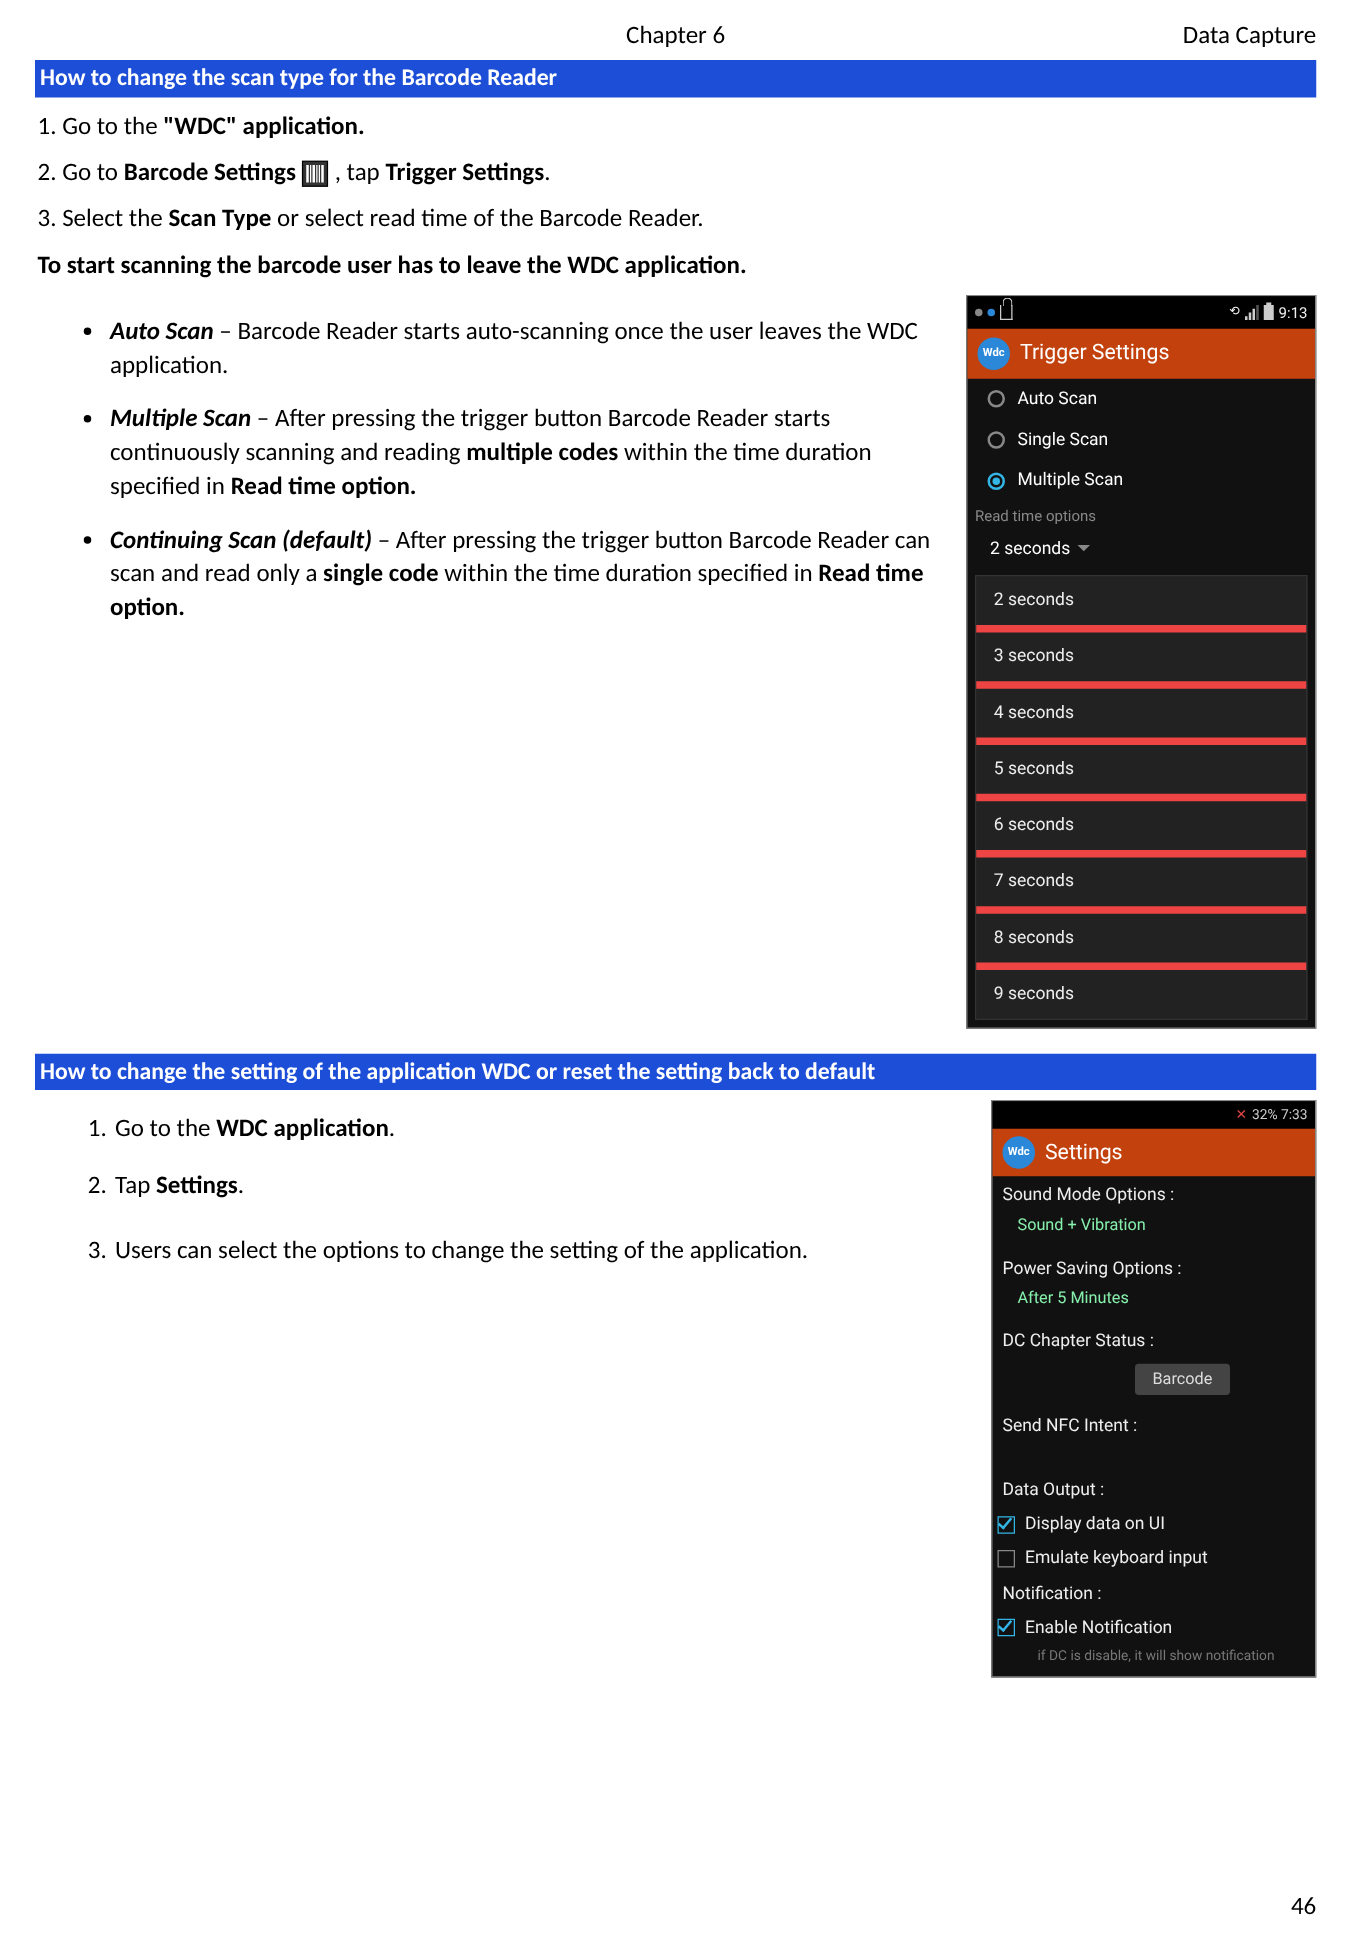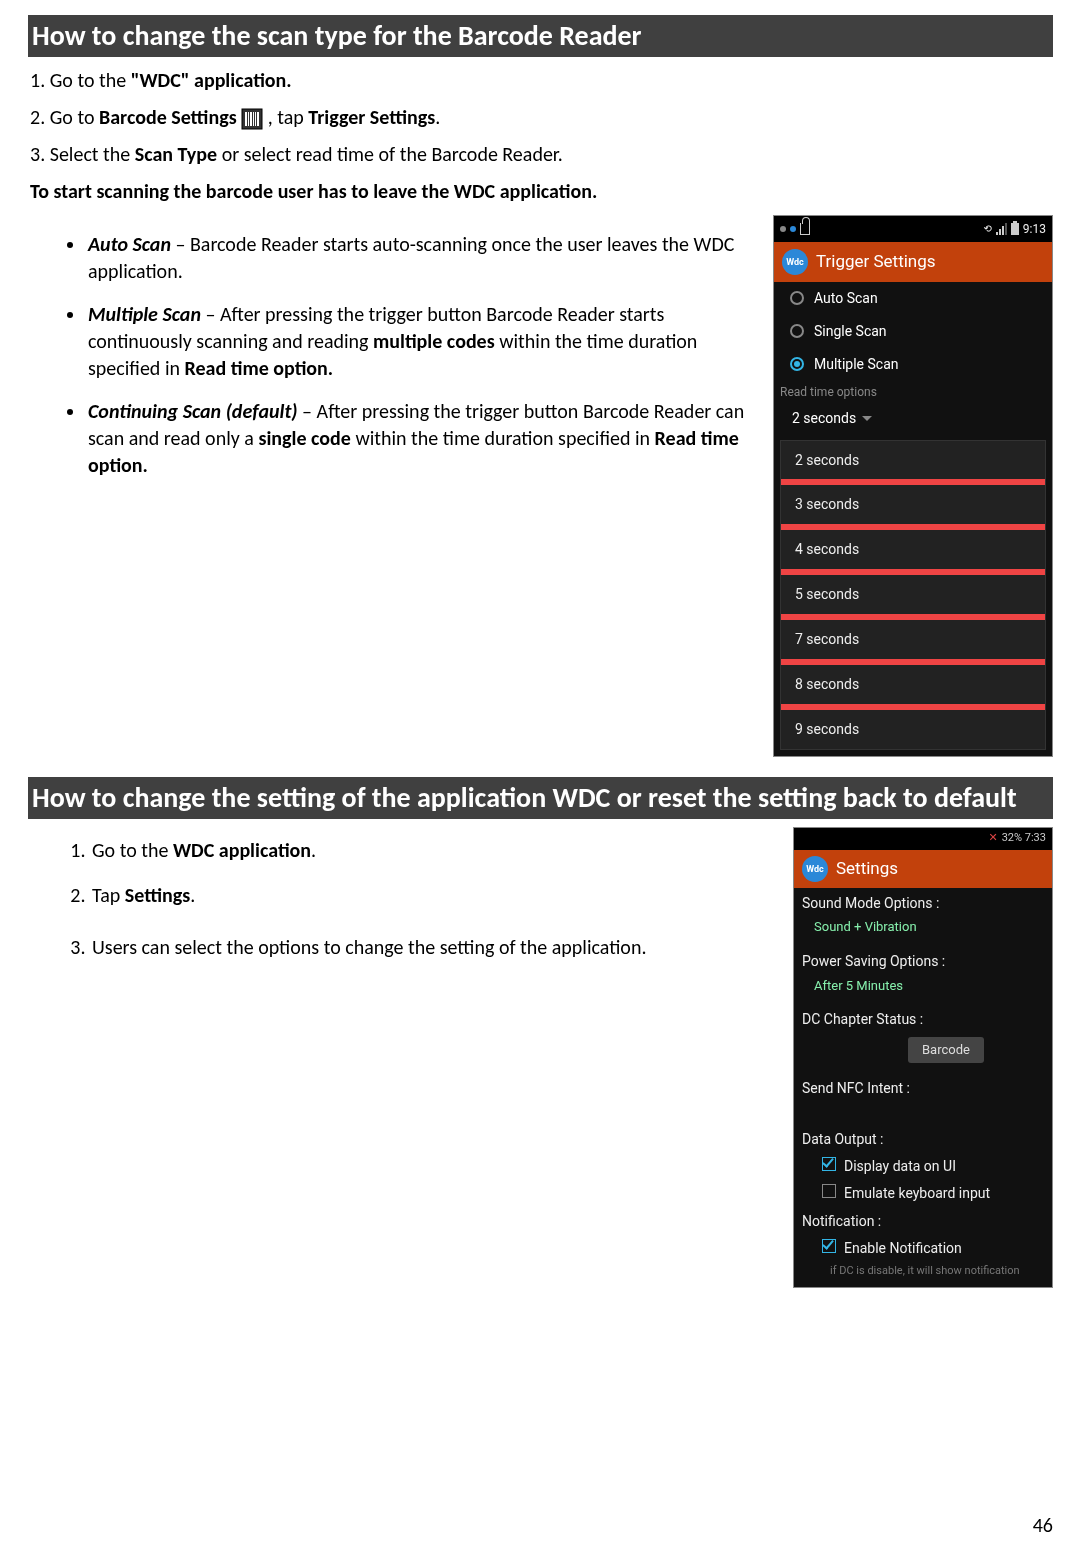--- a/index.html
+++ b/index.html
@@ -19,25 +19,25 @@
     min-height: 1559px;
   }
   .header-row {
     display: flex;
     justify-content: space-between;
     margin-bottom: 6px;
   }
   .header-center { position:absolute; left:0; right:0; text-align:center; }
   .header-right { margin-left:auto; }
   .black-bar {
-    background: #404040;
+    background: #1d4ed8;
     color: #fff;
     font-weight: bold;
     padding: 2px 4px;
-    font-size: 28px;
+    font-size: 19px;
     width: 100%;
     margin: 0;
   }
   .inline-icon {
     display:inline-block;
     width:22px; height:22px;
     vertical-align:middle;
     position:relative;
   }
   .inline-icon svg { width:22px; height:22px; }
@@ -156,22 +156,22 @@
   .btn-pill {
     display:inline-block;
     background:#444;
     color:#ddd;
     border-radius:3px;
     padding:4px 14px;
     font-size:13px;
     margin-left:114px;
   }
   .chk-row {
-    display:flex; gap:8px;
-    padding:4px 8px 4px 28px;
+    display:flex; align-items:center; gap:8px;
+    padding:4px 8px 4px 4px;
     font-size:14px; color:#eee;
   }
   .chk {
     width:14px; height:14px; border:1px solid #888; 
     flex:0 0 auto; position:relative;
   }
   .chk.on { border-color:#33b5e5; }
   .chk.on::after {
     content:""; position:absolute; left:2px; top:-2px; width:4px; height:9px; border-right:2px solid #33b5e5; border-bottom:2px solid #33b5e5; transform:rotate(40deg);
   }
@@ -196,20 +196,24 @@
   .sb-sig span { width:2px; background:#ccc; }
   .sb-sig span:nth-child(1){height:3px}.sb-sig span:nth-child(2){height:6px}.sb-sig span:nth-child(3){height:9px}.sb-sig span:nth-child(4){height:12px;background:#555}
   .sb-bat { width:8px;height:12px;background:#ccc;position:relative;}
   .sb-bat::before{content:"";position:absolute;top:-2px;left:2px;width:4px;height:2px;background:#ccc;}
 </style>
 </head>
 <body>
 
 <div class="page">
 
+  <div class="header-row">
+    <span class="header-center">Chapter 6</span>
+    <span class="header-right">Data Capture</span>
+  </div>
 
   <div class="black-bar">How to change the scan type for the Barcode Reader</div>
 
   <p class="step">
     <span>1. Go to the </span><span class="b">"WDC" application.</span>
   </p>
 
   <p class="step">
     <span>2. Go to </span><span class="b">Barcode Settings </span>
     <span class="inline-icon">
@@ -285,20 +289,21 @@
         <div class="sectionlabel">Read time options</div>
         <div class="spinner-val">
           <span>2 seconds</span>
           <span class="caret"></span>
         </div>
         <div class="drop-panel">
           <div class="opt">2 seconds</div>
           <div class="opt">3 seconds</div>
           <div class="opt">4 seconds</div>
           <div class="opt">5 seconds</div>
+          <div class="opt">6 seconds</div>
           <div class="opt">7 seconds</div>
           <div class="opt">8 seconds</div>
           <div class="opt">9 seconds</div>
         </div>
       </div>
     </div>
   </div>
 
   <div class="black-bar">How to change the setting of the application WDC or reset the setting back to default</div>
 

